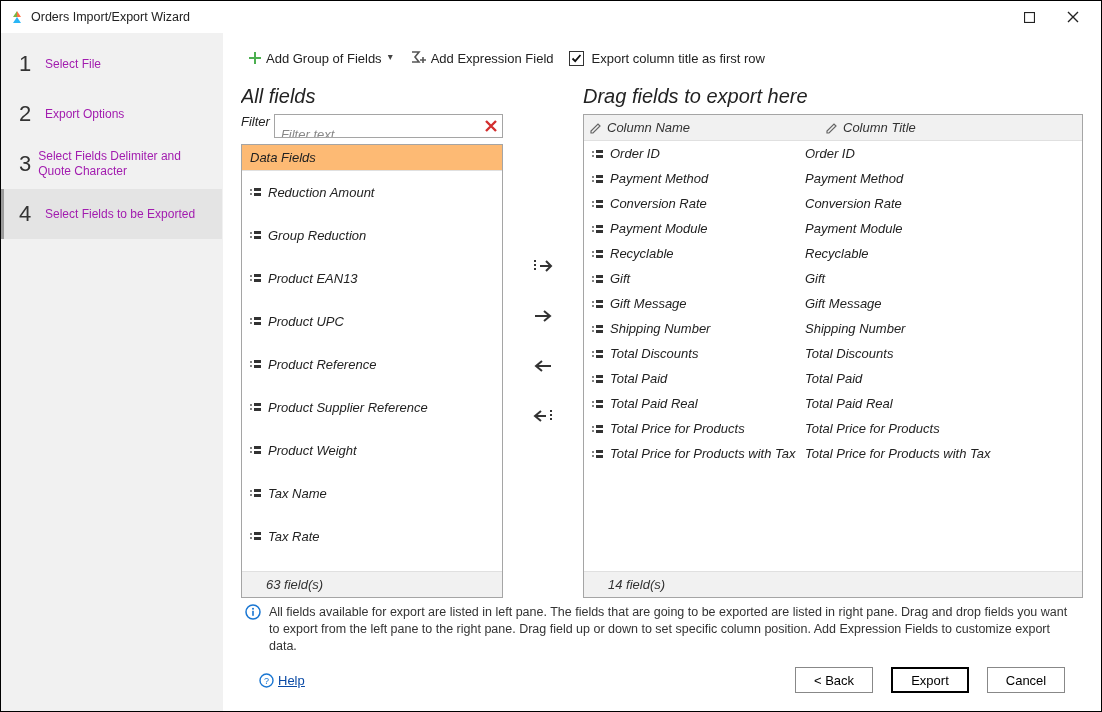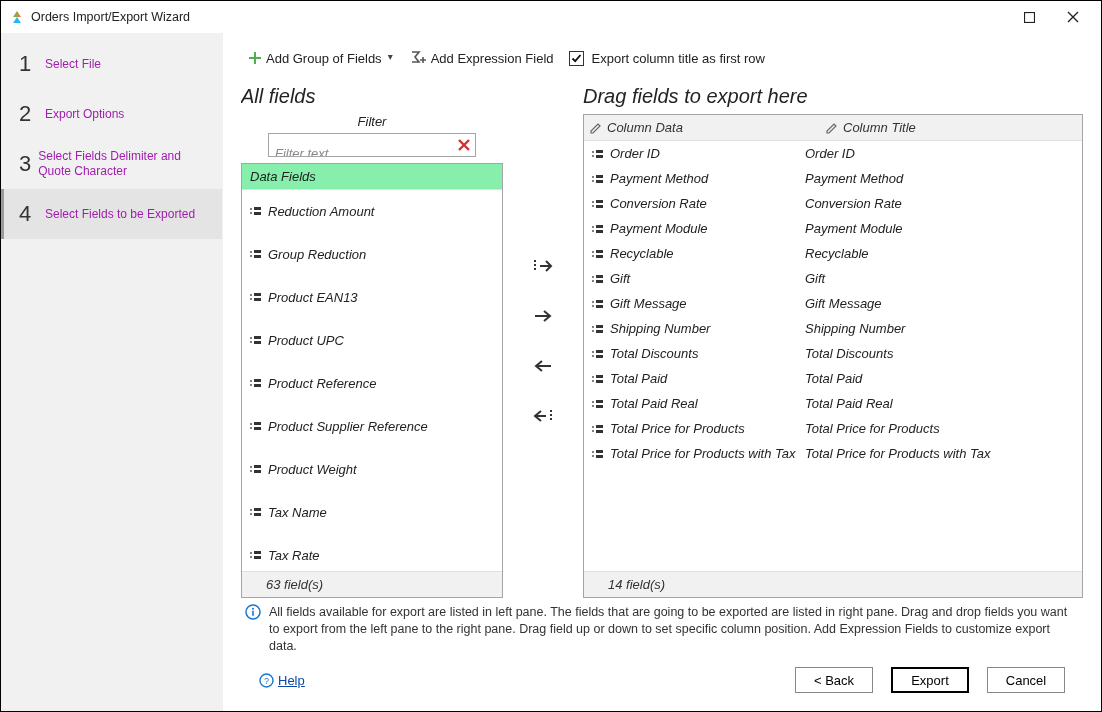--- a/index.html
+++ b/index.html
@@ -19,28 +19,28 @@
   .main { flex:1; display:flex; flex-direction:column; padding:0 18px 0 18px; overflow:hidden; }
   .toolbar { height:50px; display:flex; align-items:center; gap:4px; }
   .tbtn { display:flex; align-items:flex-start; gap:4px; padding:4px 6px; border:1px solid transparent; }
   .tbtn .caret { font-size:10px; color:#444; margin-left:2px; }
   .chkbox { width:15px; height:15px; border:1px solid #333; display:inline-flex; align-items:center; justify-content:center; margin:0 4px 0 4px; background:#fff; }
   .columns { flex:1; display:flex; gap:11px; overflow:hidden;font-style:italic; }
   .leftcol { width:262px; display:flex; flex-direction:column; }
   .midcol { width:58px; display:flex; flex-direction:column; align-items:center; justify-content:center; gap:26px; }
   .rightcol { flex:1; display:flex; flex-direction:column; }
   h2.section { font-size:20px; font-weight:400; color:#222; margin:2px 0 6px 0; }
-  .filterrow { display:flex; align-items:center; gap:4px; margin-bottom:2px;flex-direction:column; }
+  .filterrow { display:flex; gap:4px; margin-bottom:2px; }
   .filterrow label { font-size:13px; }
   .filterbox { flex:1; position:relative; }
   .filterbox input { width:100%; height:24px; border:1px solid #a5a5a5; padding:18px 22px 2px 6px; font:inherit; color:#3b82f6; }
   .filterbox input::placeholder { color:#888; }
   .filterbox .clear { position:absolute; right:2px; top:2px; width:20px; height:20px; display:flex; align-items:center; justify-content:center; }
   .panel { flex:1; border:1px solid #a5a5a5; display:flex; flex-direction:column; overflow:hidden; }
-  .panel .header { background:#86efac; border-bottom:1px solid #e0e0e0; padding:5px 8px; font-size:13px; color:#222; }
+  .panel .header { background:#fdba74; border-bottom:1px solid #e0e0e0; padding:5px 8px; font-size:13px; color:#222; }
   .panel .header2 { background:#f1f1f1; border-bottom:1px solid #e0e0e0; display:flex; }
   .panel .header2 .hcell { padding:5px 6px; font-size:13px; color:#333; display:flex; align-items:center; gap:5px; }
   .panel .list { flex:1; overflow:auto; }
   .frow { display:flex; align-items:center; padding:14px 6px; font-size:13px; gap:6px; }
   .handle { width:14px; height:14px; display:inline-flex; flex-shrink:0; }
   .panel .footer { background:#f1f1f1; border-top:1px solid #e0e0e0; padding:5px 24px; font-size:13px; color:#333; }
   .drow { display:flex; align-items:center; padding:5px 6px; font-size:13px; }
   .drow .c1 { width:215px; display:flex; align-items:center; gap:6px; }
   .drow .c2 { flex:1; }
   .mbtn { width:28px; height:24px; display:flex; align-items:center; justify-content:center; color:#333; }
@@ -314,21 +314,21 @@
         <div class="rightcol">
           <h2 class="section">Drag fields to export here</h2>
           <div class="panel">
             <div class="header2">
               <div class="hcell" style="width:236px;">
                 <span>
                   <svg width="12" height="12" viewBox="0 0 12 12">
                       <path d="M1 11 L3 11 L10 4 L8 2 L1 9 Z" fill="none" stroke="#666" stroke-width="1.2"></path>
                     </svg>
                 </span>
-                <span>Column Data</span>
+                <span>Column Name</span>
               </div>
               <div class="hcell" style="flex:1;">
                 <span>
                   <svg width="12" height="12" viewBox="0 0 12 12">
                       <path d="M1 11 L3 11 L10 4 L8 2 L1 9 Z" fill="none" stroke="#666" stroke-width="1.2"></path>
                     </svg>
                 </span>
                 <span>Column Title</span>
               </div>
             </div>

